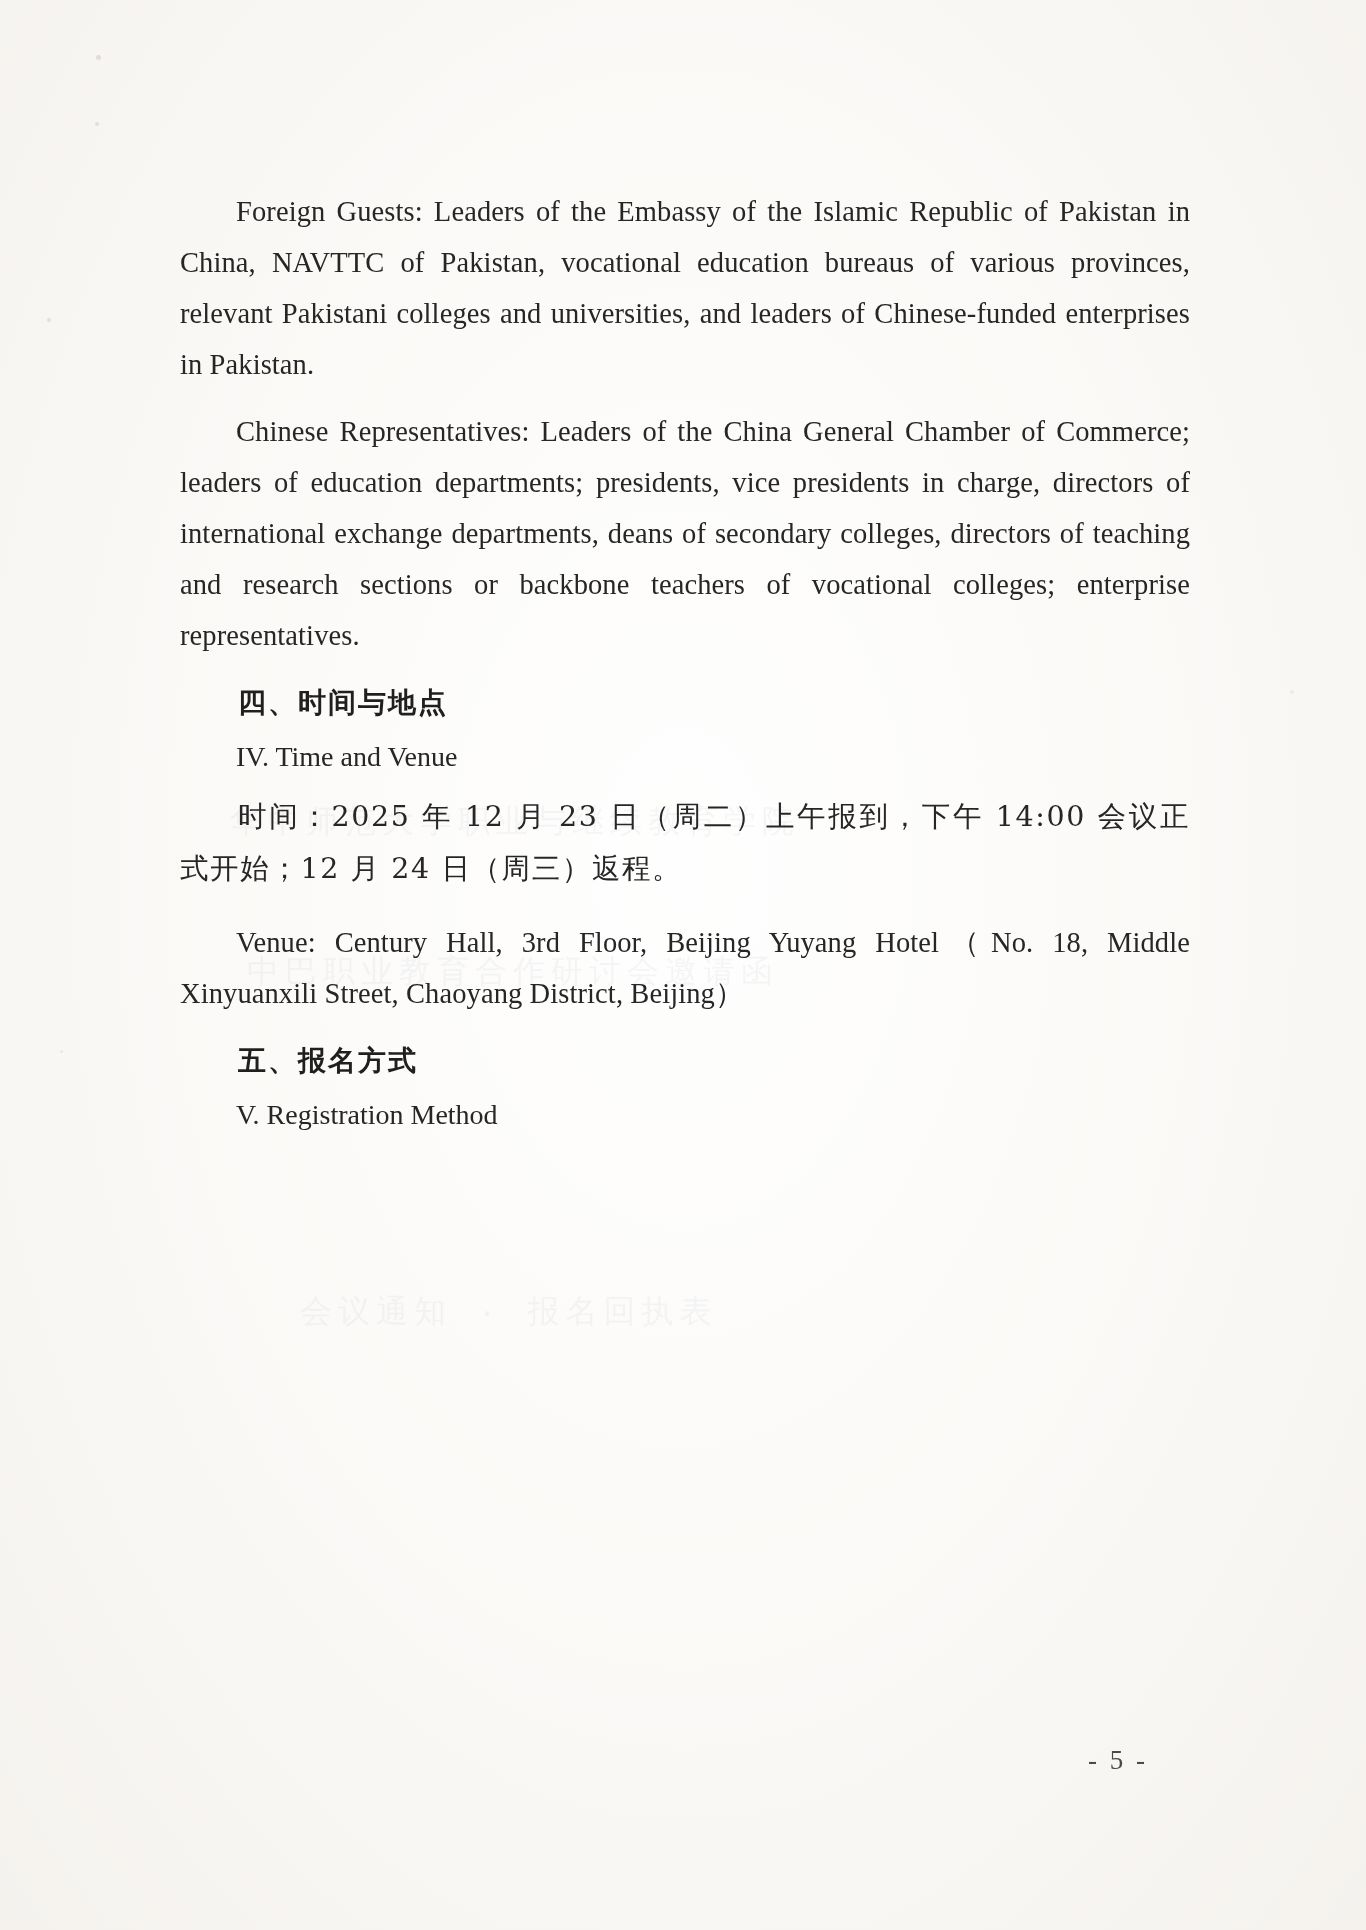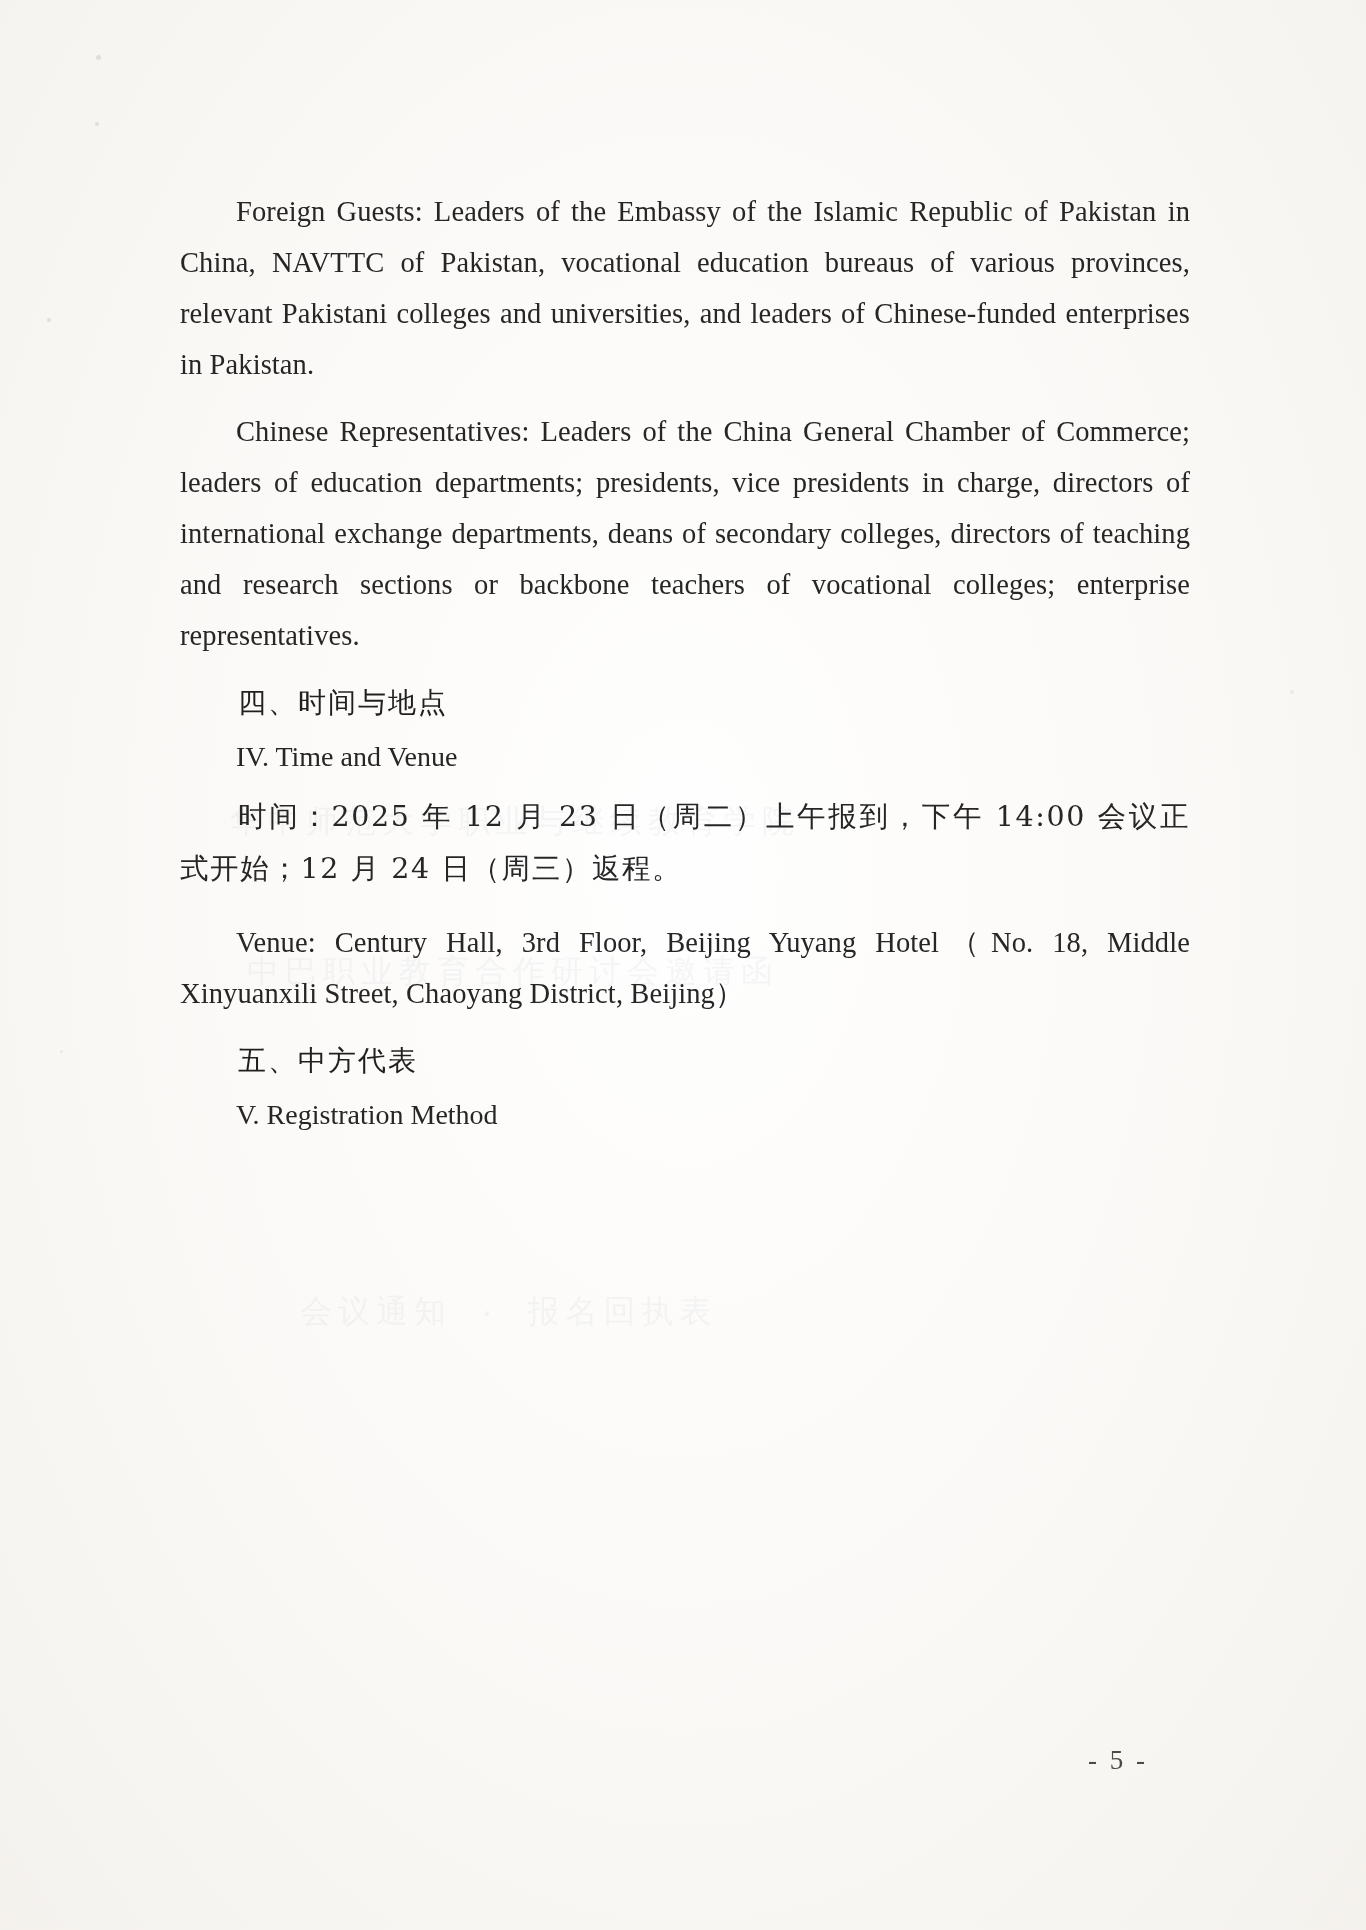--- a/index.html
+++ b/index.html
@@ -68,21 +68,21 @@
   }
 
   
   .zh-heading {
     font-family: "DejaVu Sans", "Liberation Sans", sans-serif;
     font-size: 28px;
     line-height: 52px;
     text-indent: 58px;
     color: #1f1f1f;
     letter-spacing: 2px;
-    font-weight: 400;
+    font-weight: 700;
     margin-bottom: 2px;
   }
 
   
   .en-heading {
     font-family: "Liberation Serif", "DejaVu Serif", serif;
     font-size: 28px;
     line-height: 52px;
     text-indent: 56px;
     color: #262626;
@@ -163,21 +163,21 @@
 
     <div class="gap-sm"></div>
 
 
     <div class="gap-sm"></div>
 
     <p class="en">Venue: Century Hall, 3rd Floor, Beijing Yuyang Hotel（No. 18, Middle Xinyuanxili Street, Chaoyang District, Beijing）</p>
 
     <div class="gap-md"></div>
 
-    <p class="zh-heading">五、中方代表</p>
+    <p class="zh-heading">五、报名方式</p>
 
     <p class="en-heading">V. Registration Method</p>
 
   </div>
 
   <div class="footer">
     <span class="page-number">- 5 -</span>
   </div>
 
 </div>

